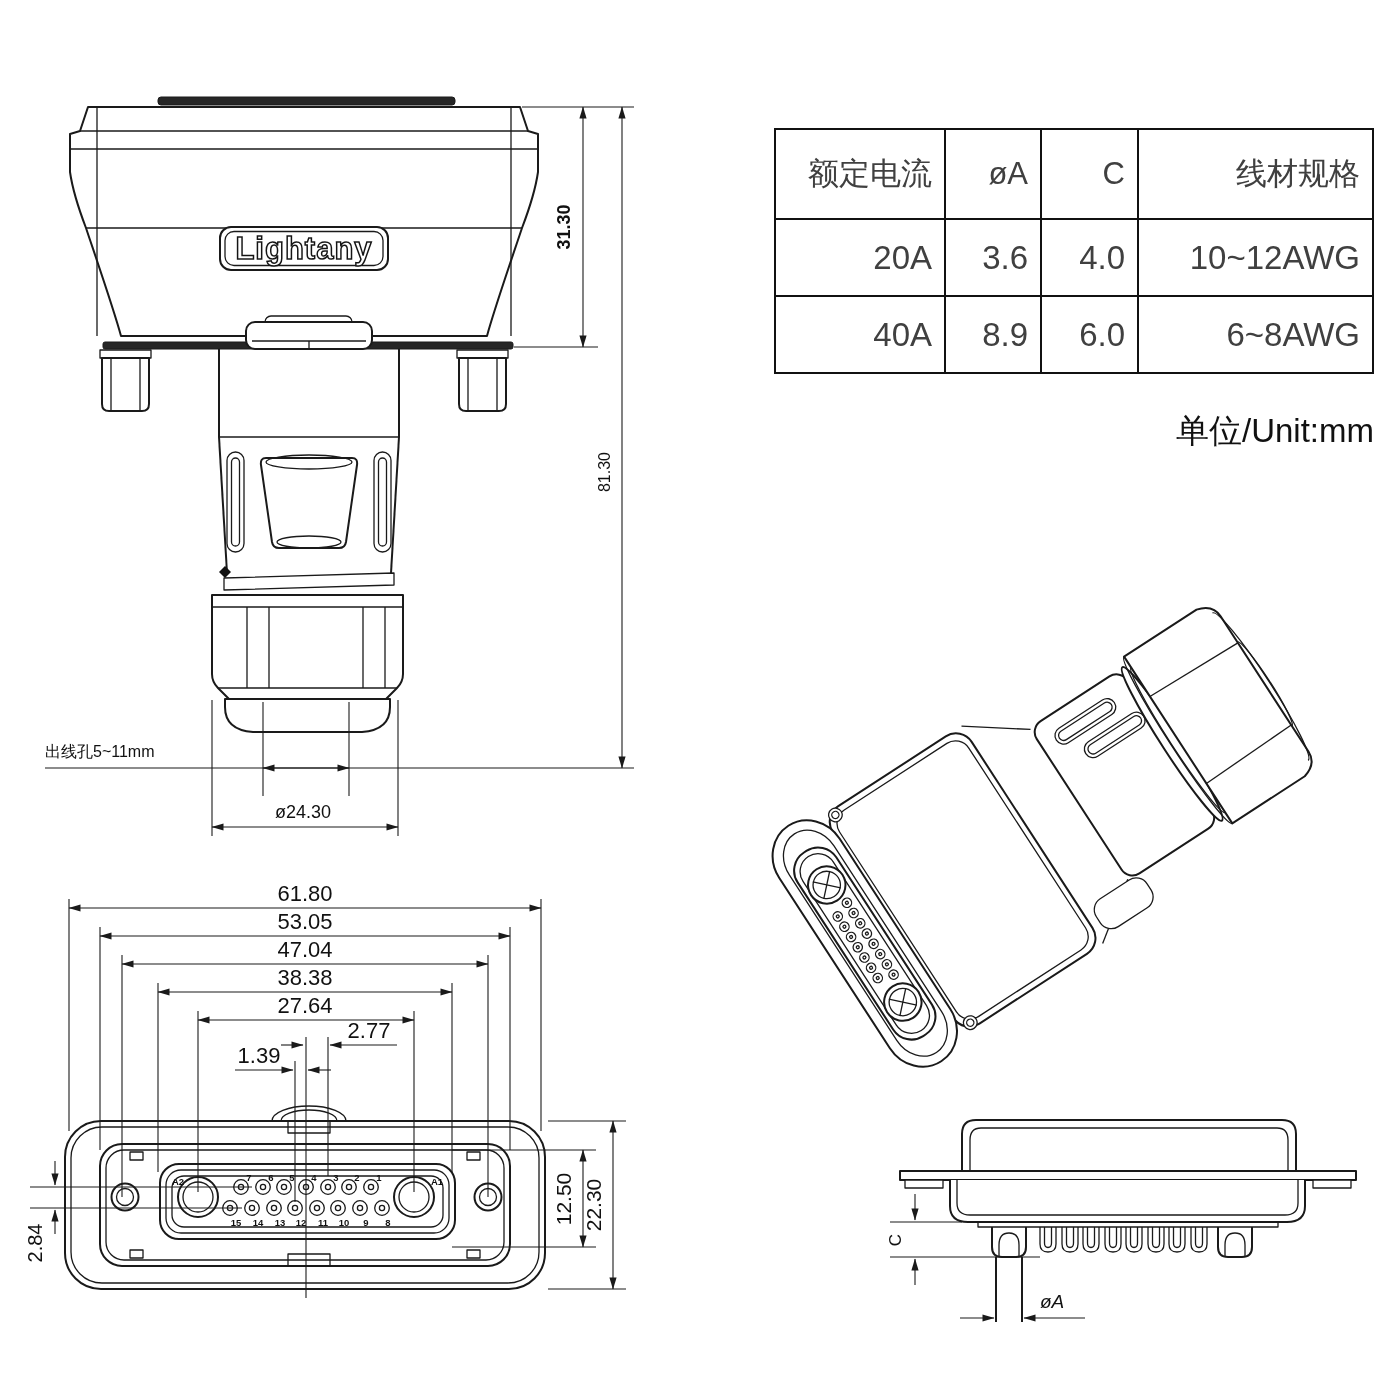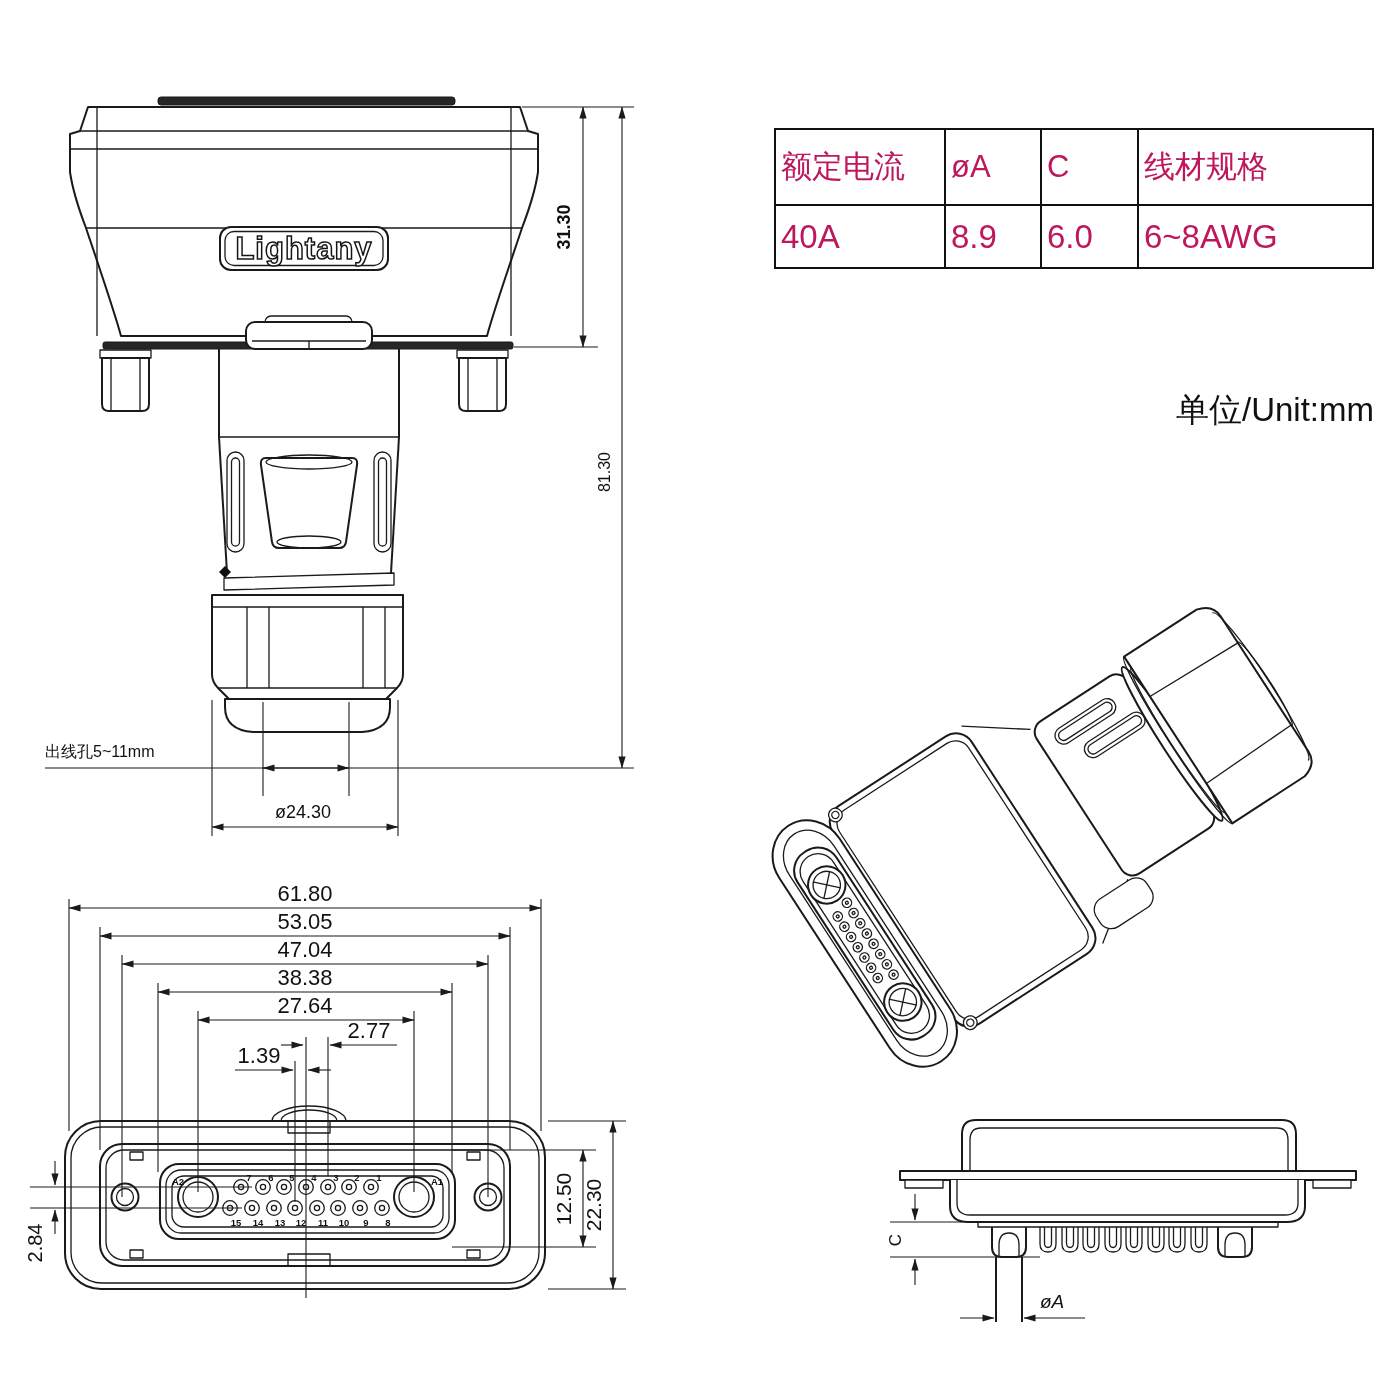--- a/index.html
+++ b/index.html
@@ -27,26 +27,26 @@
   .tpin{font-size:9.5px;font-weight:bold}
   .logo{font-size:31px;font-weight:bold;letter-spacing:1px;
         fill:#fff;stroke:#141414;stroke-width:1.5}
   .wm{font-size:52px;font-weight:bold;letter-spacing:3px;
       fill:none;stroke:#d7d7d7;stroke-width:1.8}
   .astart{text-anchor:start}
 
   
   .spec-table{position:absolute;left:774px;top:128px;border-collapse:collapse;
               table-layout:fixed;border:2px solid #111}
-  .spec-table th,.spec-table td{border:2.4px solid #111;text-align:left;
-              vertical-align:middle;padding:5px;font-weight:normal;color:#be185d}
+  .spec-table th,.spec-table td{border:2.4px solid #111;text-align:right;
+              vertical-align:middle;padding:12px;font-weight:normal;color:#404040}
   .spec-table th{height:64px;font-size:31px}
   .spec-table td{height:51px;font-size:33px}
   .c1{width:170px}.c2{width:96px}.c3{width:97px}.c4{width:235px}
-  .unit-note{position:absolute;left:772px;top:388px;width:602px;
+  .unit-note{position:absolute;left:772px;top:409px;width:602px;
              text-align:right;font-size:33px;color:#111}
 </style>
 </head>
 <body>
 
 <div class="stage">
 
 <svg width="1400" height="1400" viewBox="0 0 1400 1400">
   <defs>
     <marker id="arr" orient="auto-start-reverse" markerUnits="userSpaceOnUse" markerWidth="14" markerHeight="10" refX="12.5" refY="5">
@@ -440,20 +440,26 @@
   <thead>
     <tr>
       <th>额定电流</th>
       <th>øA</th>
       <th>C</th>
       <th>线材规格</th>
     </tr>
   </thead>
   <tbody>
     <tr>
+      <td>20A</td>
+      <td>3.6</td>
+      <td>4.0</td>
+      <td>10~12AWG</td>
+    </tr>
+    <tr>
       <td>40A</td>
       <td>8.9</td>
       <td>6.0</td>
       <td>6~8AWG</td>
     </tr>
   </tbody>
 </table>
 
 <div class="unit-note">单位/Unit:mm</div>
 

